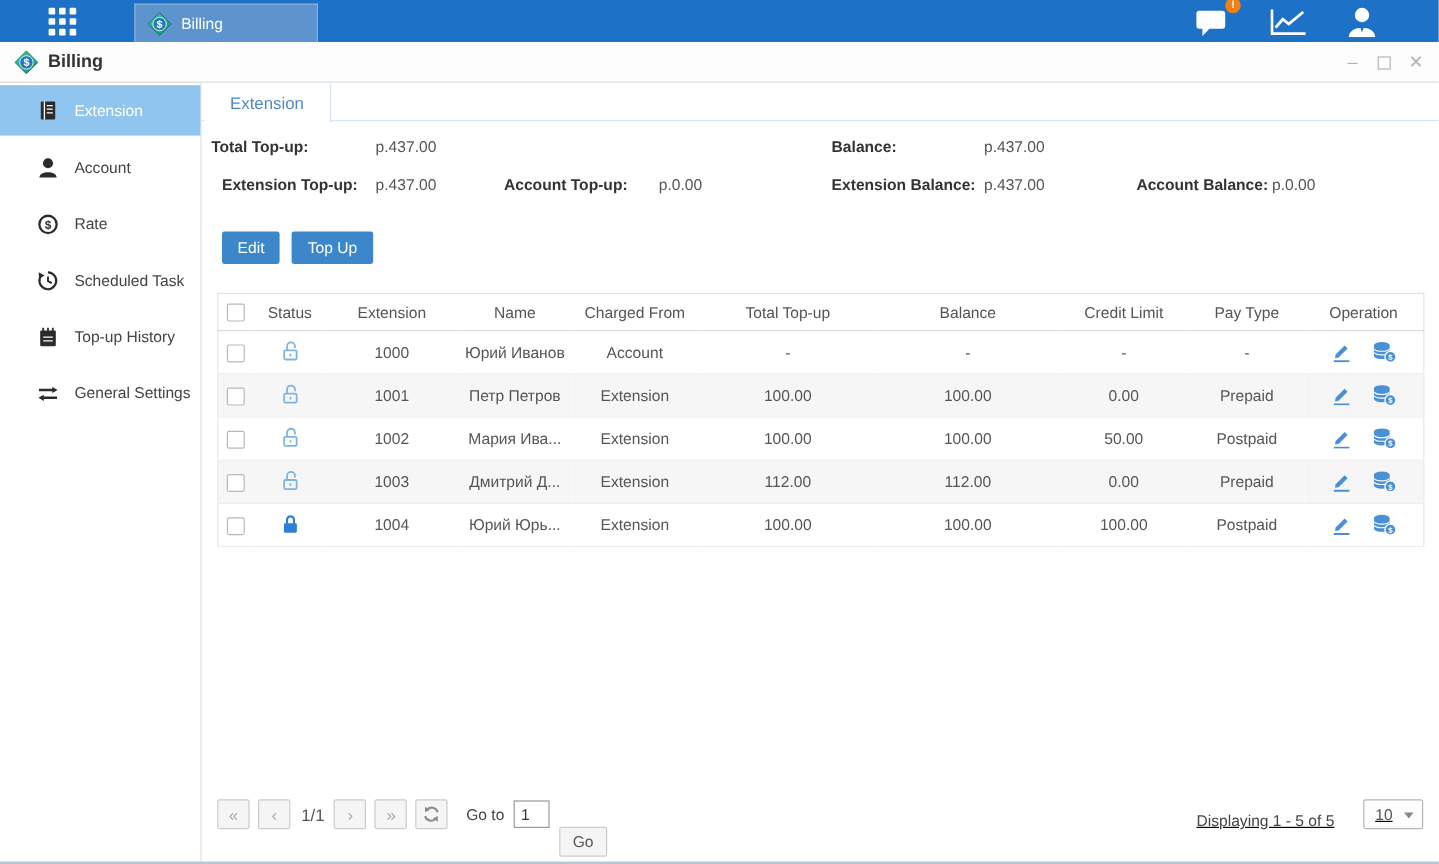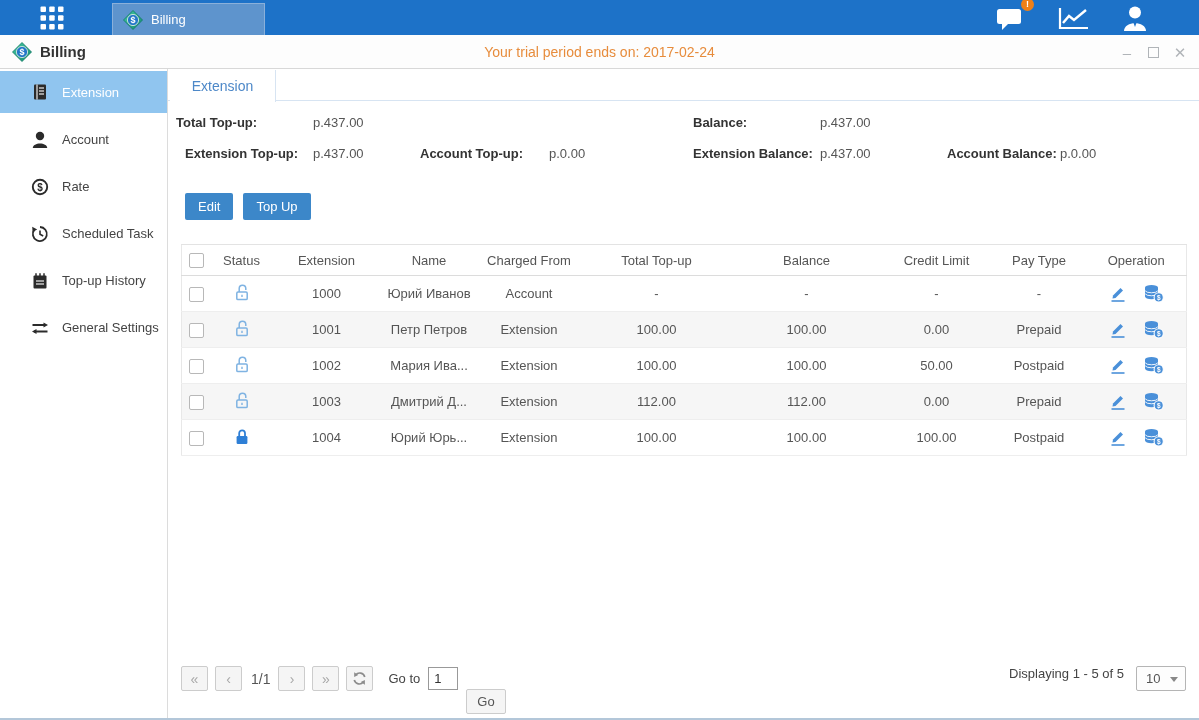--- a/index.html
+++ b/index.html
@@ -102,21 +102,21 @@
   .pg-label { color:#555; font-size:14px; margin:0 8px 0 2px; }
   .goto-label { color:#444; font-size:13px; margin:0 8px 0 8px; }
   .goto-input {
     width:30px; height:23px; border:1px solid #999; font-size:13px; color:#333;
     padding-left:5px; font-family:inherit; margin-right:8px;
   }
   .go-btn {
     height:25px; padding:0 10px; border:1px solid #ccc; border-radius:2px;
     background:#f5f5f5; color:#555; font-size:13px; font-family:inherit; cursor:pointer;margin-top:46px;
   }
-  .page-right { margin-left:auto; display:flex; align-items:flex-start; gap:12px; }
+  .page-right { margin-left:auto; display:flex; align-items:flex-end; gap:24px;text-decoration:underline; }
   .displaying { font-size:13px; color:#444; }
   .page-size {
     width:50px; height:25px; border:1px solid #b5b5b5; border-radius:2px; background:#fdfdfd;
     display:flex; align-items:center; padding-left:9px; font-size:13px; color:#555;
     position:relative; cursor:pointer;
   }
   .caret {
     position:absolute; right:7px; top:10px; width:0; height:0;
     border-left:4px solid transparent; border-right:4px solid transparent;
     border-top:5px solid #888;
@@ -188,21 +188,20 @@
   <div class="title-left">
     <span style="display:flex;">
       <svg width="20" height="20" viewBox="0 0 20 20">
         <polygon points="10,0.5 19.5,10 10,19.5 0.5,10" fill="url(#dg)" stroke="#0e7a62" stroke-width="0.8"></polygon>
         <circle cx="10" cy="10" r="5.6" fill="#2377c8" stroke="#e8f2e9" stroke-width="0.8"></circle>
         <text x="10" y="13.2" text-anchor="middle" font-size="9" font-weight="bold" fill="#fff" font-family="Liberation Sans, sans-serif">$</text>
       </svg>
     </span>
     <span class="app-title">Billing</span>
   </div>
-  <div class="trial-notice">Your trial period ends on: 2017-02-24</div>
   <div class="win-controls">
     <span class="wc">–</span>
     <span class="wc-max"></span>
     <span class="wc">✕</span>
   </div>
 </div>
 
 <div class="app-body">
 
   <div class="sidebar">

